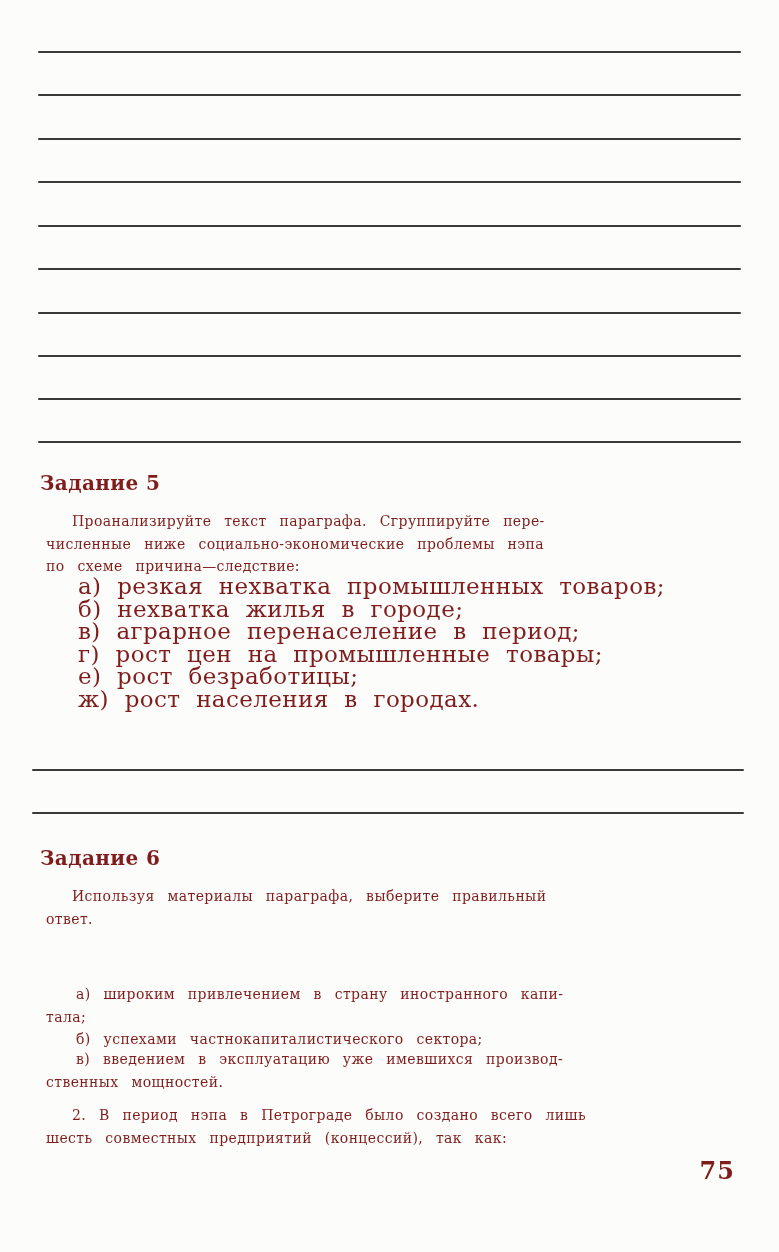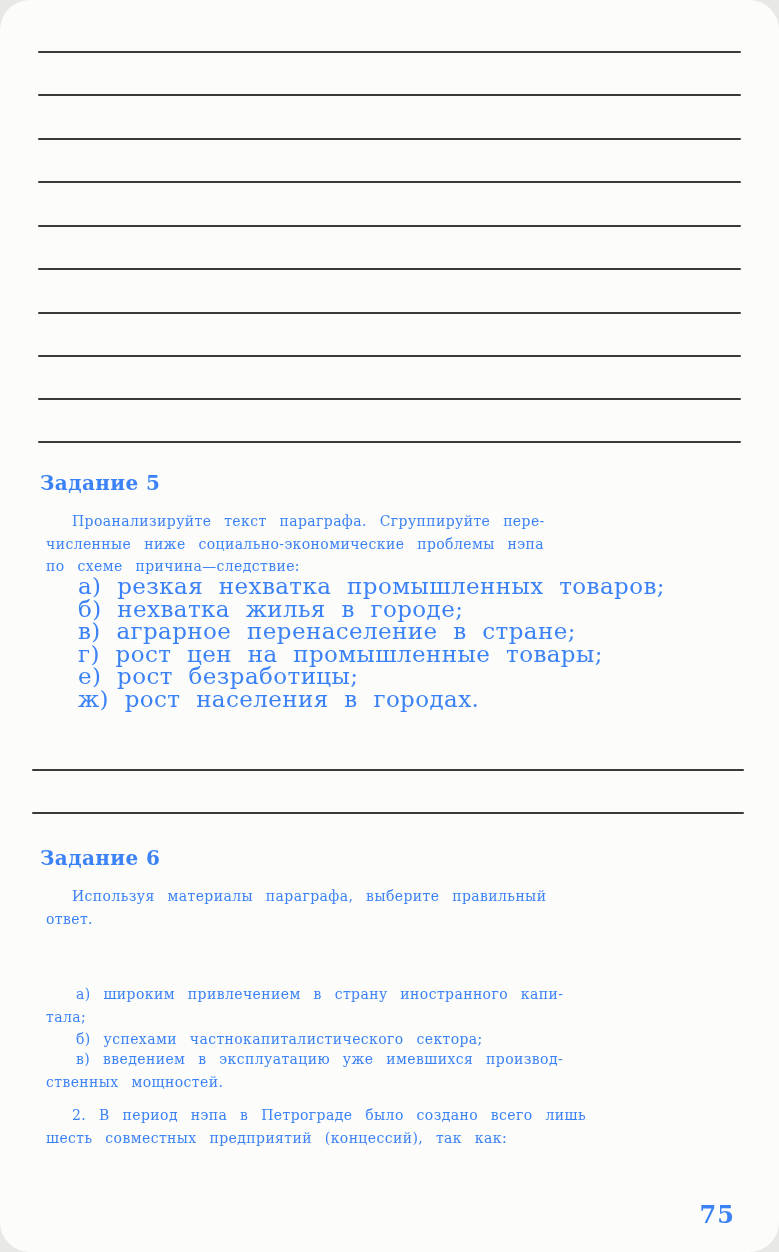--- a/index.html
+++ b/index.html
@@ -2,24 +2,23 @@
 <html lang="ru"><head>
 <meta charset="utf-8">
 <style>
   html, body { margin: 0; padding: 0; background: #e8e8e6; }
   .page {
     position: relative;
     width: 779px;
     height: 1252px;
     margin: 0 auto;
     background: #fcfcfa;
-    color: #3b82f6;
+    color: #7f1d1d;
     font-family: "DejaVu Serif", "Liberation Serif", serif;
     overflow: hidden;
-    border-radius: 30px;
   }
   .rule {
     position: absolute;
     left: 38px;
     width: 703px;
     height: 2px;
     background: #3a3a3a;
     border-radius: 1px;
   }
   .txt {
@@ -55,21 +54,21 @@
   .options-list li {
     font-size: 23px;
     line-height: 22.5px;
     white-space: pre;
     word-spacing: 8px;
     letter-spacing: 0.4px;
   }
   .page-number {
     position: absolute;
     right: 44px;
-    top: 1200px;
+    top: 1156px;
     font-size: 24px;
     font-weight: bold;
     letter-spacing: 1px;
   }
 </style>
 </head>
 <body>
 
 <div class="page">
 
@@ -86,21 +85,21 @@
 
   <h2 class="task-title" style="top:471px">Задание 5</h2>
 
   <p class="txt indent" style="top:498px">Проанализируйте текст параграфа. Сгруппируйте пере-
 численные ниже социально-экономические проблемы нэпа
 по схеме причина—следствие:</p>
 
   <ul class="options-list" style="top:575px">
     <li>а) резкая нехватка промышленных товаров;</li>
     <li>б) нехватка жилья в городе;</li>
-    <li>в) аграрное перенаселение в стране;</li>
+    <li>в) аграрное перенаселение в период;</li>
     <li>г) рост цен на промышленные товары;</li>
     <li>е) рост безработицы;</li>
     <li>ж) рост населения в городах.</li>
   </ul>
 
   <div class="rule" style="top:769px; left:32px; width:712px"></div>
   <div class="rule" style="top:812px; left:32px; width:712px"></div>
 
   <h2 class="task-title" style="top:846px">Задание 6</h2>
 

